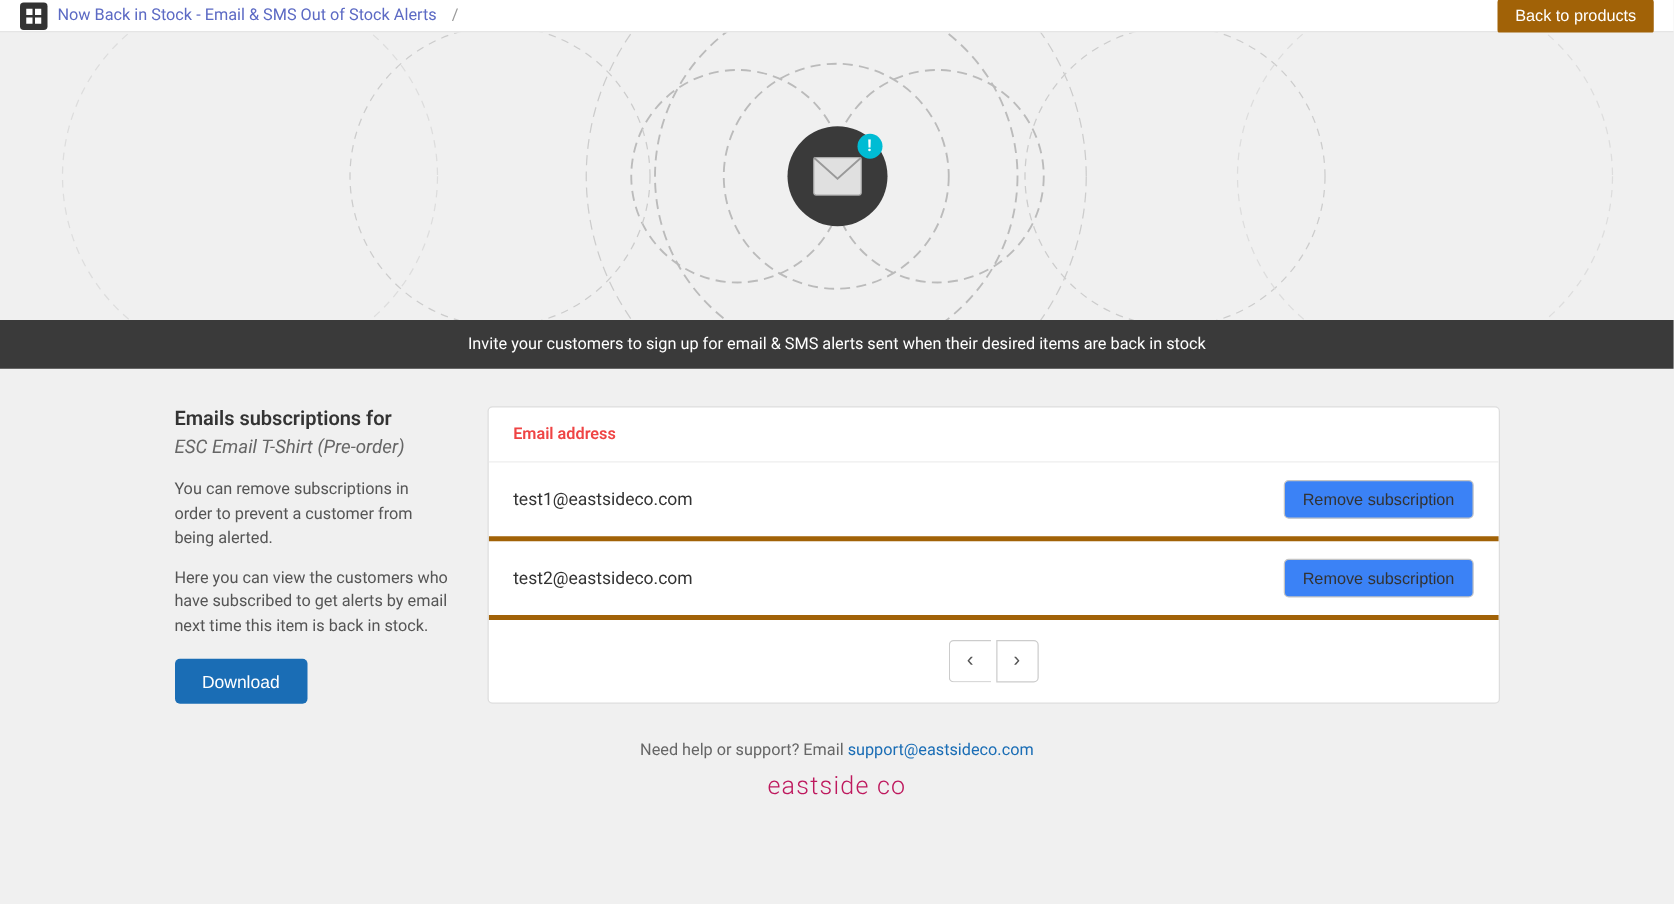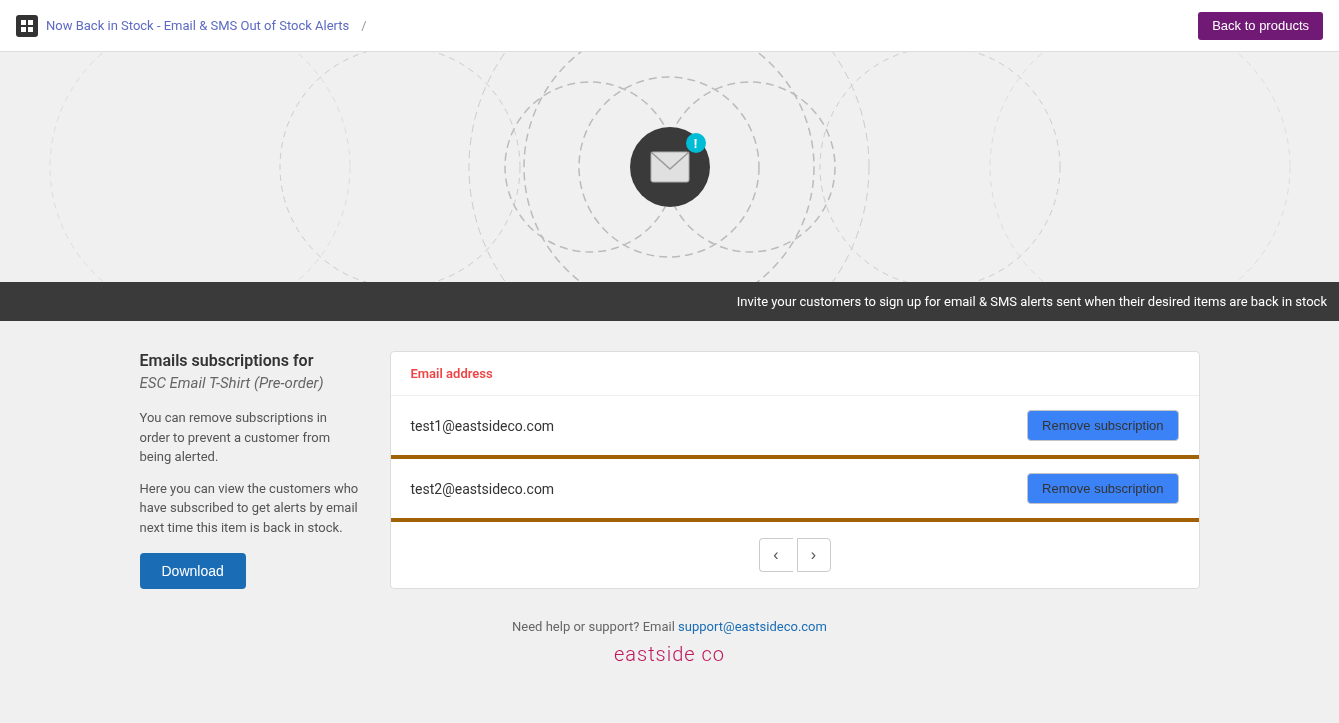--- a/index.html
+++ b/index.html
@@ -6,21 +6,21 @@
     body { font-family: -apple-system, BlinkMacSystemFont, 'Segoe UI', Roboto, sans-serif; background: #f0f0f0; min-height: 723px; }
 
     
     .header {
       display: flex;
       align-items: center;
       justify-content: space-between;
       background: #fff;
       border-bottom: 1px solid #ddd;
       padding: 0 16px;
-      height: 52px;
+      height: 26px;
     }
     .header-left {
       display: flex;
       align-items: center;
       gap: 8px;
       font-size: 13px;
       color: #333;
     }
     .header-logo {
       width: 22px;
@@ -31,21 +31,21 @@
     }
     .header-logo svg { width: 14px; height: 14px; }
     .breadcrumb-link {
       color: #5c6ac4;
       text-decoration: none;
       font-size: 13px;
     }
     .breadcrumb-sep { color: #999; margin: 0 4px; }
     .breadcrumb-current { color: #333; font-size: 13px; }
     .back-btn {
-      background: #701a75;
+      background: #a16207;
       color: #fff;
       border: none;
       border-radius: 3px;
       padding: 6px 14px;
       font-size: 13px;
       cursor: pointer;
       height: 28px;
       display: flex;
       align-items: center;
     }
@@ -90,21 +90,21 @@
       justify-content: center;
       color: #fff;
       font-size: 13px;
       font-weight: bold;
     }
 
     
     .banner {
       background: #3a3a3a;
       color: #fff;
-      text-align: right;
+      text-align: center;
       padding: 12px;
       font-size: 13px;
     }
 
     
     .main {
       max-width: 1100px;
       margin: 30px auto;
       display: flex;
       gap: 30px;

